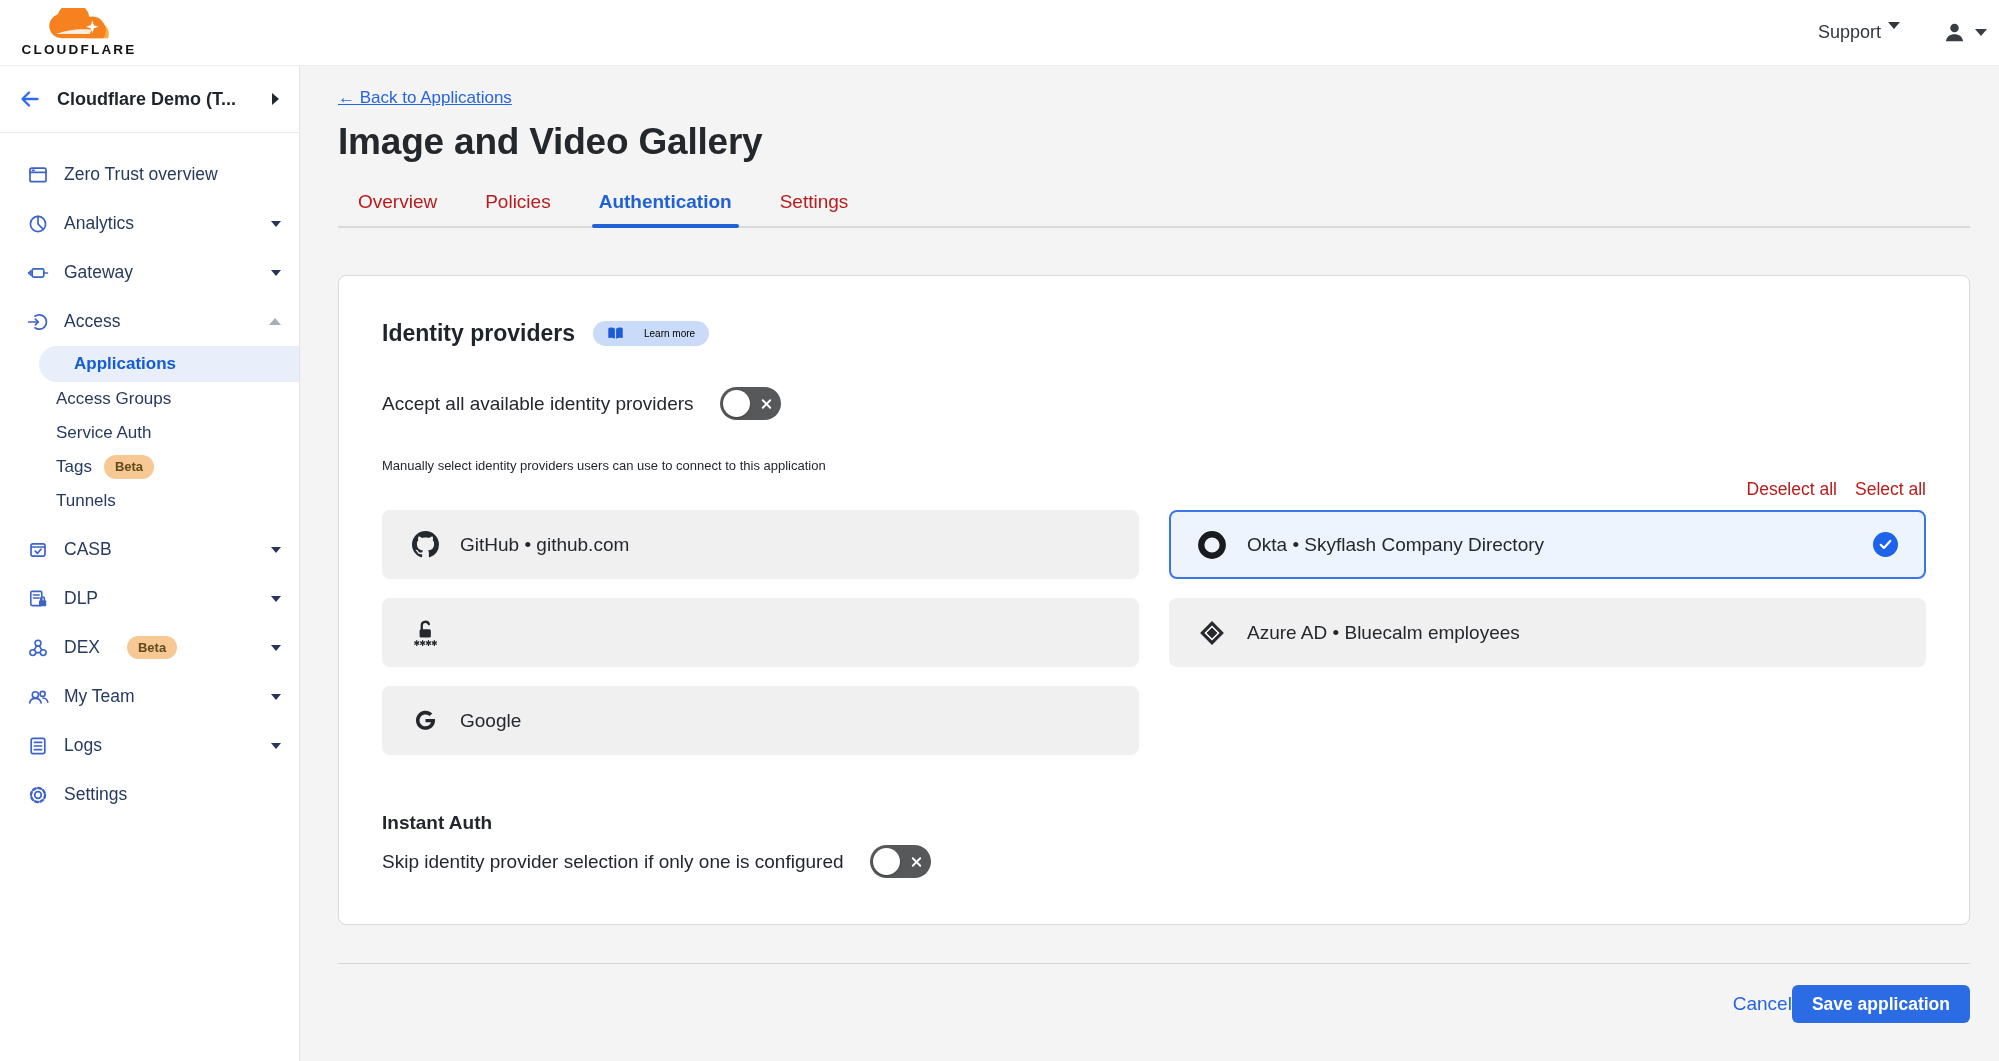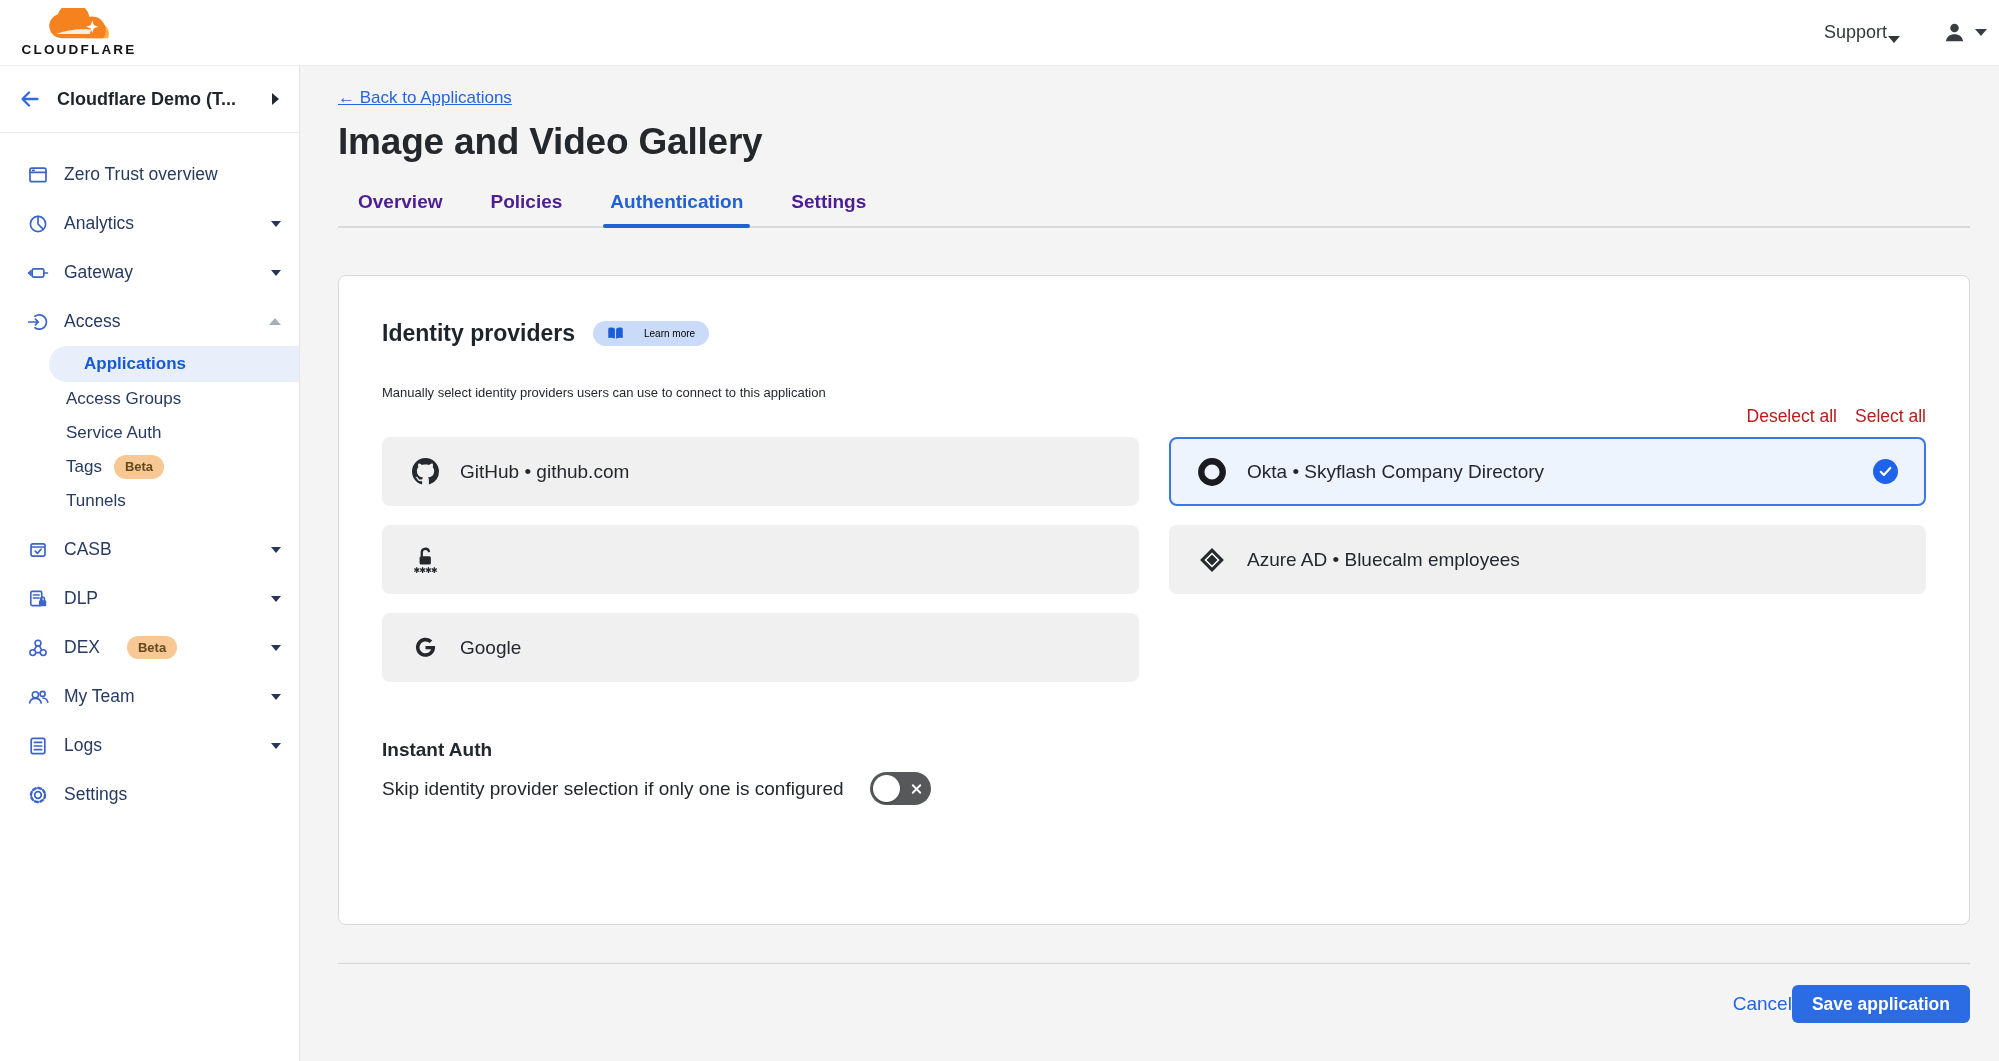--- a/index.html
+++ b/index.html
@@ -5,21 +5,21 @@
   * { margin:0; padding:0; box-sizing:border-box; }
   html,body { width:1999px; height:1061px; background:#fff; font-family:"Liberation Sans", sans-serif; }
   .viewport { width:1999px; height:1061px; overflow:hidden; display:flex; flex-direction:column; }
 
   
   .topbar { height:66px; background:#fff; display:flex; align-items:center; justify-content:space-between;
             padding:0 12px 0 14px; border-bottom:1px solid #ededee; flex:0 0 auto; }
   .brand { display:flex; flex-direction:column; align-items:center; width:130px; }
   .brand-word { font-size:13.5px; font-weight:800; letter-spacing:2.2px; color:#121212; margin-top:-2px; }
   .topbar-right { display:flex; align-items:center; gap:42px; }
-  .support-menu { display:flex; align-items:flex-end; gap:1px; font-size:18px; color:#32373c; cursor:pointer; }
+  .support-menu { display:flex; align-items:flex-start; gap:7px; font-size:18px; color:#32373c; cursor:pointer; }
   .user-menu { display:flex; align-items:center; gap:8px; cursor:pointer; }
 
   .tri-down { width:0; height:0; border-left:6px solid transparent; border-right:6px solid transparent; border-top:7px solid currentColor; display:inline-block; }
   .tri-up   { width:0; height:0; border-left:6px solid transparent; border-right:6px solid transparent; border-bottom:7px solid currentColor; display:inline-block; }
   .tri-right{ width:0; height:0; border-top:6px solid transparent; border-bottom:6px solid transparent; border-left:7px solid currentColor; display:inline-block; }
   .tri-sm.tri-down { border-left-width:5px; border-right-width:5px; border-top-width:6px; }
 
   
   .shell { flex:1; display:flex; min-height:0; }
 
@@ -30,36 +30,36 @@
   .account-name { flex:1; font-size:18px; font-weight:700; color:#1e242b; white-space:nowrap; overflow:hidden; }
   .acct-caret { color:#23282e; }
 
   .nav { padding-top:17px; }
   .nav-item { height:49px; display:flex; align-items:center; gap:15px; padding:0 18px 0 27px; cursor:pointer; }
   .nav-icon { width:22px; height:22px; color:#3c63c8; display:flex; align-items:center; justify-content:center; flex:0 0 auto; }
   .nav-label { flex:1; font-size:17.5px; color:#273a5f; }
   .nav-caret { color:#27355f; }
   .nav-caret-muted { color:#a6aeb8; }
 
-  .nav-sub { margin:0 0 7px 16px; }
+  .nav-sub { margin:0 0 7px 6px; }
   .nav-sub-item { height:34px; display:flex; align-items:center; padding-left:50px; font-size:17px; color:#273a5f; cursor:pointer; }
   .nav-sub-item.selected { height:36px; margin-left:33px; padding-left:35px; border-radius:18px 0 0 18px;
                            background:#e8effb; color:#155bd5; font-weight:700; }
   .beta-badge { margin-left:12px; background:#f7c893; color:#614a1e; font-size:13px; font-weight:600;
                 padding:3px 11px; border-radius:12px; line-height:1.35; }
 
   
   .main { flex:1; background:#f4f4f5; min-width:0; }
   .content { width:1632px; margin-left:38px; }
 
   .back-link { display:inline-block; margin-top:22px; font-size:17px; color:#2565dd; text-decoration:underline; cursor:pointer; }
   .page-title { margin-top:13px; font-size:37px; font-weight:700; color:#24272c; letter-spacing:-0.2px; }
 
   .tabs { display:flex; gap:44px; margin-top:22px; padding-left:18px; border-bottom:2px solid #d8d9da; }
-  .tab { position:relative; font-size:19px; font-weight:700; color:#4c1d95; padding:6px 2px 13px; cursor:pointer; }
+  .tab { position:relative; font-size:19px; font-weight:400; color:#b91c1c; padding:6px 2px 13px; cursor:pointer; }
   .tab.active { color:#2061d5; font-weight:600; }
   .tab.active::after { content:""; position:absolute; left:-5px; right:-5px; bottom:-2px; height:4px; background:#2061d5; border-radius:2px; }
 
   
   .card { margin-top:47px; height:650px; background:#fff; border:1px solid #d8d9db; border-radius:8px; padding:0 43px; }
   .card-title-row { margin-top:44px; display:flex; align-items:center; gap:18px; }
   .card-title { font-size:23px; font-weight:700; color:#1f242a; }
   .learn-more { display:inline-flex; align-items:center; gap:20px; background:#c9dbf8; border-radius:14px;
                 padding:5px 14px; color:#000000; font-size:10px; font-weight:500; cursor:pointer; }
 
@@ -305,20 +305,31 @@
             <span class="learn-more">
               <span>
                 <svg width="17" height="15" viewBox="0 0 20 16">
                     <path fill="#1d5ed8" d="M9.3 2.3C7.4.9 4.6.7 2.3 1.4c-.5.1-.8.6-.8 1.1v9.8c0 .7.7 1.2 1.4 1 1.9-.5 4-.3 5.6.7.3.2.8 0 .8-.4zM10.7 2.3C12.6.9 15.4.7 17.7 1.4c.5.1.8.6.8 1.1v9.8c0 .7-.7 1.2-1.4 1-1.9-.5-4-.3-5.6.7-.3.2-.8 0-.8-.4z"></path>
                   </svg>
               </span>
               <span>Learn more</span>
             </span>
           </div>
 
+          <div class="toggle-row row-accept">
+            <span class="row-label">Accept all available identity providers</span>
+            <button class="toggle" aria-checked="false">
+              <span class="knob"></span>
+              <span class="x-wrap">
+                <svg width="11" height="11" viewBox="0 0 10 10">
+                    <path d="M1.6 1.6l6.8 6.8M8.4 1.6 1.6 8.4" stroke="#fff" stroke-width="1.7" stroke-linecap="round"></path>
+                  </svg>
+              </span>
+            </button>
+          </div>
 
           <div class="manual-text">Manually select identity providers users can use to connect to this application</div>
 
           <div class="select-links">
             <span>Deselect all</span>
             <span>Select all</span>
           </div>
 
           <div class="tiles">
 

